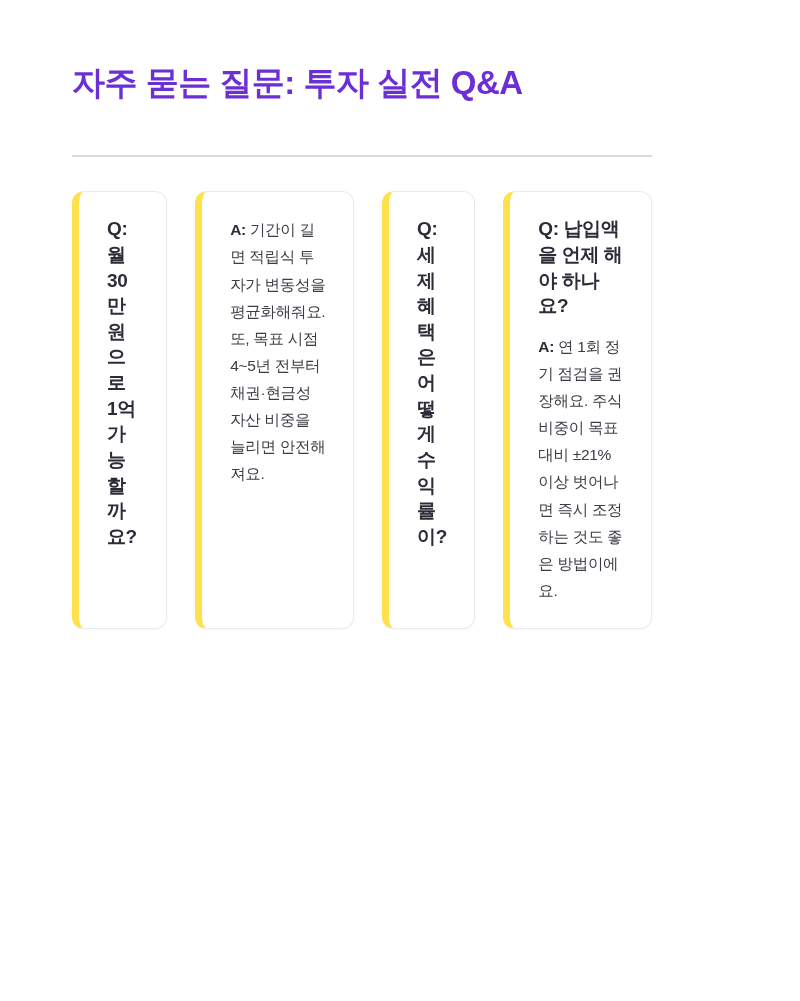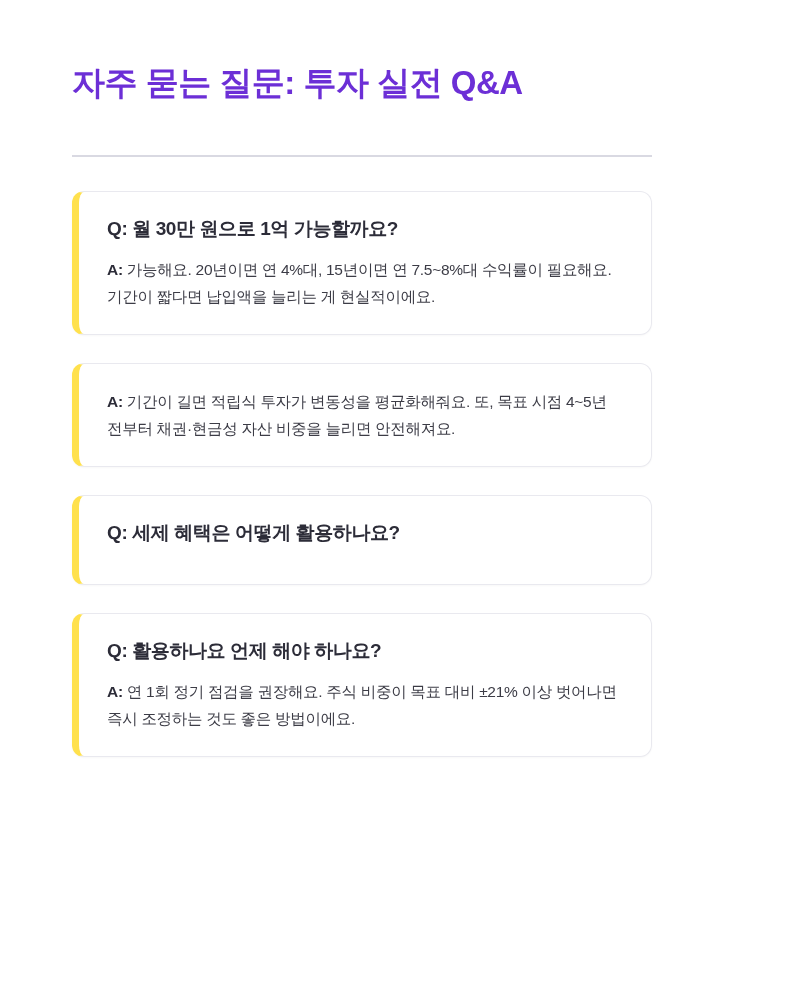--- a/index.html
+++ b/index.html
@@ -30,21 +30,21 @@
   }
   .title-rule {
     margin-top: 52px;
     margin-bottom: 34px;
     height: 2px;
     background: #d9d9e2;
     width: 100%;
   }
   .faq-list {
     display: flex;
-    flex-direction: column;
+    flex-direction: row;
     gap: 28px;
   }
   .faq-card {
     position: relative;
     background: #ffffff;
     border: 1.5px solid #e9e9ef;
     border-left: 7px solid #ffe14d;
     border-radius: 12px;
     box-sizing: border-box;
     padding: 24px 26px 24px 28px;
@@ -76,30 +76,29 @@
 <div class="page">
 
   <h1 class="page-title">자주 묻는 질문: 투자 실전 Q&amp;A</h1>
 
   <div class="title-rule"></div>
 
   <div class="faq-list">
 
     <div class="faq-card">
       <p class="faq-q">Q: 월 30만 원으로 1억 가능할까요?</p>
-      <p class="faq-a"><span class="a-tag">A:</span><span> 가능해요. 20년이면 연 4%대, 15년이면 연 7.5~8%대 수익률이 필요해요. 기간이 짧다면 납입액을 늘리는 게 현실적이에요.</span></p>
     </div>
 
     <div class="faq-card">
       <p class="faq-a"><span class="a-tag">A:</span><span> 기간이 길면 적립식 투자가 변동성을 평균화해줘요. 또, 목표 시점 4~5년 전부터 채권·현금성 자산 비중을 늘리면 안전해져요.</span></p>
     </div>
 
     <div class="faq-card">
-      <p class="faq-q">Q: 세제 혜택은 어떻게 활용하나요?</p>
+      <p class="faq-q">Q: 세제 혜택은 어떻게 수익률이?</p>
     </div>
 
     <div class="faq-card">
-      <p class="faq-q">Q: 활용하나요 언제 해야 하나요?</p>
+      <p class="faq-q">Q: 납입액을 언제 해야 하나요?</p>
       <p class="faq-a"><span class="a-tag">A:</span><span> 연 1회 정기 점검을 권장해요. 주식 비중이 목표 대비 ±21% 이상 벗어나면 즉시 조정하는 것도 좋은 방법이에요.</span></p>
     </div>
 
   </div>
 </div>
 
 </body></html>

